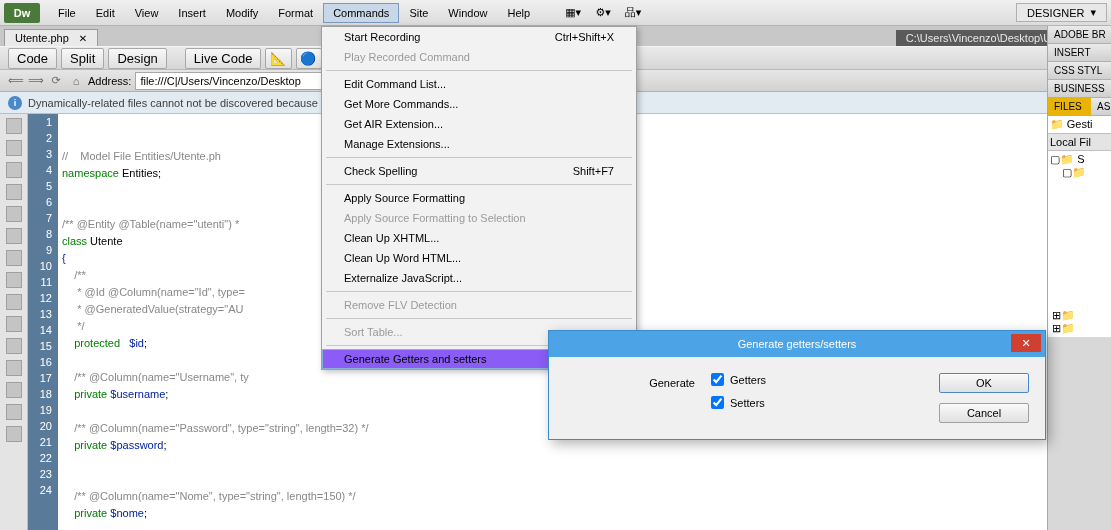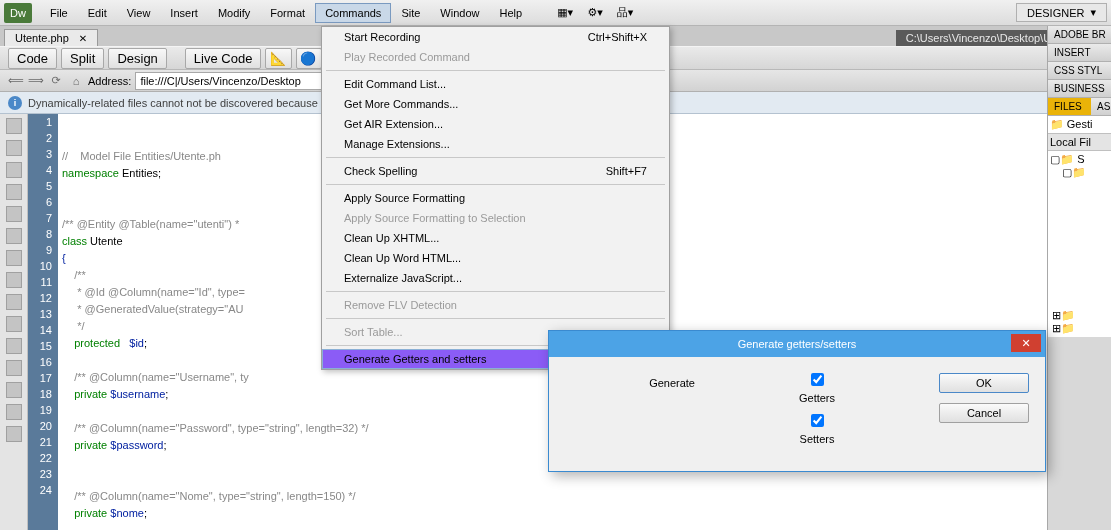--- a/index.html
+++ b/index.html
@@ -1,19 +1,19 @@
 <!DOCTYPE html>
 <html><head>
 <meta charset="utf-8">
 <style>
 * { margin: 0; padding: 0; box-sizing: border-box; font-family: Tahoma, 'Segoe UI', sans-serif; font-size: 11px; }
 body { background: #d4d4d4; width: 1111px; height: 530px; overflow: hidden; position: relative; }
 
 .menubar { background: linear-gradient(#f0f0f0, #dcdcdc); height: 26px; display: flex; align-items: center; padding: 0 4px; border-bottom: 1px solid #b4b4b4; }
-.menubar .logo { width: 28px; height: 20px; background: #4a7a3a; color: #fff; font-weight: normal; text-align: center; line-height: 20px; margin-right: 8px; border-radius: 2px; }
+.menubar .logo { width: 36px; height: 20px; background: #4a7a3a; color: #fff; font-weight: bold; text-align: center; line-height: 20px; margin-right: 8px; border-radius: 2px; }
 .menubar .menu-item { padding: 4px 10px; cursor: default; }
 .menubar .menu-item.active { background: #c9d8e8; border: 1px solid #7a9ac0; padding: 3px 9px; }
 .menubar .icons { display: flex; gap: 12px; margin-left: 24px; }
 .menubar .tb-icon { width: 18px; height: 18px; display: inline-flex; align-items: center; justify-content: center; }
 .menubar .designer { margin-left: auto; padding: 2px 10px; background: #e8e8e8; border: 1px solid #b0b0b0; display: flex; align-items: center; gap: 6px; }
 
 .tabbar { background: #c8c8c8; height: 20px; display: flex; align-items: flex-end; padding: 0 4px; }
 .file-tab { background: #eaeaea; border: 1px solid #9a9a9a; border-bottom: none; padding: 2px 10px; display: flex; align-items: center; gap: 10px; font-size: 11px; }
 .file-tab .close-x { font-size: 10px; }
 .path-label { margin-left: auto; background: #5a5a5a; color: #e8e8e8; padding: 2px 10px; font-size: 11px; }
@@ -39,33 +39,33 @@
 .c-gray { color: #888888; }
 .c-blue { color: #0020a0; }
 .c-green { color: #008000; }
 .c-black { color: #000; }
 
 .right-panels { position: absolute; right: 0; top: 26px; width: 64px; background: #d8d8d8; height: calc(100% - 26px); border-left: 1px solid #a8a8a8; }
 .rp-tab { background: linear-gradient(#eaeaea, #d0d0d0); border-bottom: 1px solid #b0b0b0; padding: 3px 6px; font-size: 10px; overflow: hidden; white-space: nowrap; }
 .rp-tab.active { background: #eab308; }
 .rp-body { background: #fff; font-size: 10px; padding: 2px; }
 
-.dropdown { position: absolute; left: 321px; top: 26px; width: 349px; background: #f2f2f2; border: 1px solid #a0a0a0; box-shadow: 2px 2px 6px rgba(0,0,0,0.25); z-index: 20; }
+.dropdown { position: absolute; left: 321px; top: 26px; width: 316px; background: #f2f2f2; border: 1px solid #a0a0a0; box-shadow: 2px 2px 6px rgba(0,0,0,0.25); z-index: 20; }
 .dropdown .dd-item { padding: 4px 22px; display: flex; justify-content: space-between; font-size: 12px; cursor: default; }
 .dropdown .dd-item.disabled { color: #9a9a9a; }
 .dropdown .dd-item.hover { background: #8b5cf6; border: 1px solid #8ab0d6; padding: 3px 21px; }
 .dropdown .dd-sep { height: 1px; background: #c8c8c8; margin: 3px 4px; }
 
 .dialog { position: absolute; left: 548px; top: 330px; width: 498px; background: #f0f0f0; border: 1px solid #3a8ad0; box-shadow: 4px 4px 12px rgba(0,0,0,0.3); z-index: 30; }
 .dlg-title { background: #4ca3e6; color: #fff; padding: 6px 10px; text-align: center; font-size: 12px; position: relative; }
 .dlg-close { position: absolute; right: 4px; top: 3px; width: 30px; height: 18px; background: #d04030; color: #fff; text-align: center; line-height: 18px; }
 .dlg-body { display: flex; padding: 16px; gap: 16px; background: #f0f0f0; }
 .dlg-col1 { text-align: right; padding-top: 4px; width: 130px; }
 .dlg-col2 { flex: 1; }
-.dlg-col2 label { display: flex; align-items: center; gap: 6px; margin-bottom: 10px; flex-direction: column; }
+.dlg-col2 label { display: flex; align-items: center; gap: 6px; margin-bottom: 10px; }
 .dlg-col3 { width: 90px; display: flex; flex-direction: column; gap: 10px; }
 .dlg-btn { background: linear-gradient(#fafafa, #e0e0e0); border: 1px solid #a0a0a0; padding: 3px 0; text-align: center; border-radius: 2px; }
 .dlg-btn.primary { border-color: #4a88c8; }
 </style>
 </head>
 <body>
 
 <div class="menubar">
   <div class="logo">Dw</div>
   <div class="menu-item">File</div>

